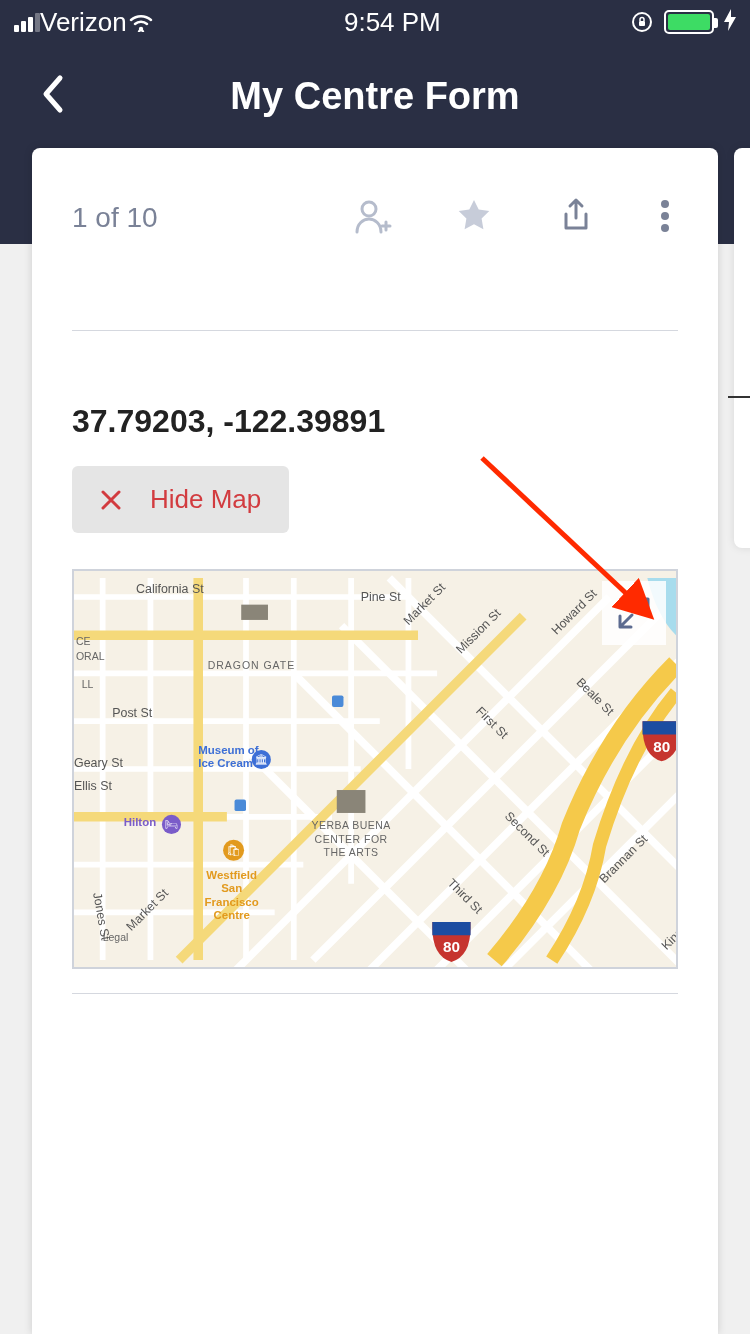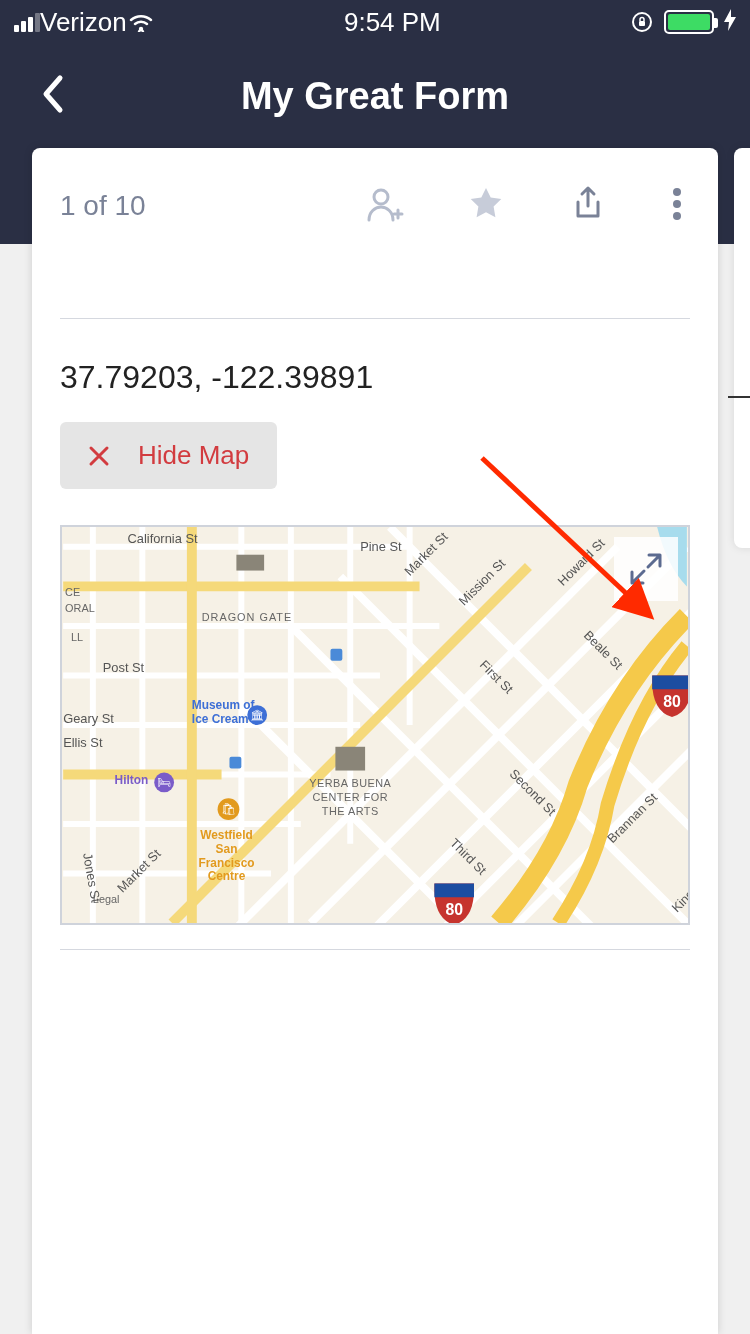--- a/index.html
+++ b/index.html
@@ -43,38 +43,38 @@
     color:#fff; padding:10px;
   }
   .nav-title { color:#fff; font-size:38px; font-weight:700; }
   .header-bg {
     height: 96px; background:#2a2f44;
   }
   .card {
     position:absolute; top:148px; left:32px; right:32px; bottom:0;
     background:#fff; border-radius:8px 8px 0 0;
     box-shadow: 0 0 8px rgba(0,0,0,0.15);
-    padding: 0;
+    padding: 12px;
   }
   .peek-card {
     position:absolute; top:148px; right:-20px; width:36px; height:400px;
     background:#fff; border-radius:8px 0 0 8px;
     box-shadow: 0 0 8px rgba(0,0,0,0.1);
   }
   .card-header {
     display:flex; align-items:center; justify-content:space-between;
     padding: 30px 28px 10px 28px;
   }
   .page-count { color:#7a8297; font-size:28px; }
   .card-actions { display:flex; align-items:center; gap:50px; color:#b5bccc; }
   .card-actions .icon-wrap { padding:6px; }
   .divider { height:1px; background:#d5d8df; margin: 74px 28px 0 28px; }
   .section { padding: 40px 28px 0 28px; }
   .field-label { color:#7a8297; font-size:30px; margin-bottom:8px; }
-  .field-value { color:#222; font-size:32px; font-weight:400; margin-bottom:26px;}
+  .field-value { color:#222; font-size:32px; font-weight:700; margin-bottom:26px;margin-top:32px;}
   .hide-map-btn {
     display:inline-flex; align-items:center; gap:28px;
     background:#e5e5e5; color:#d23b3f;
     border:none; border-radius:6px;
     padding: 18px 28px; font-size:26px; font-weight:500;
   }
   .hide-map-btn svg { display:block; }
   .map-wrap {
     margin: 36px 28px 0 28px;
     border:2px solid #cfd3db; position:relative; height:400px; overflow:hidden;
@@ -136,21 +136,21 @@
     </span>
   </div>
 </div>
 
 <div class="nav-bar">
   <div class="back-btn">
     <svg width="24" height="40" viewBox="0 0 24 40">
         <path d="M20 4 L6 20 L20 36" stroke="#fff" stroke-width="5" fill="none" stroke-linecap="round" stroke-linejoin="round"></path>
       </svg>
   </div>
-  <div class="nav-title">My Great Form</div>
+  <div class="nav-title">My Centre Form</div>
 </div>
 
 <div class="header-bg"></div>
 
 <div class="peek-card"></div>
 <div class="peek-text">—</div>
 
 <div class="card">
   <div class="card-header">
     <div class="page-count">1 of 10</div>

